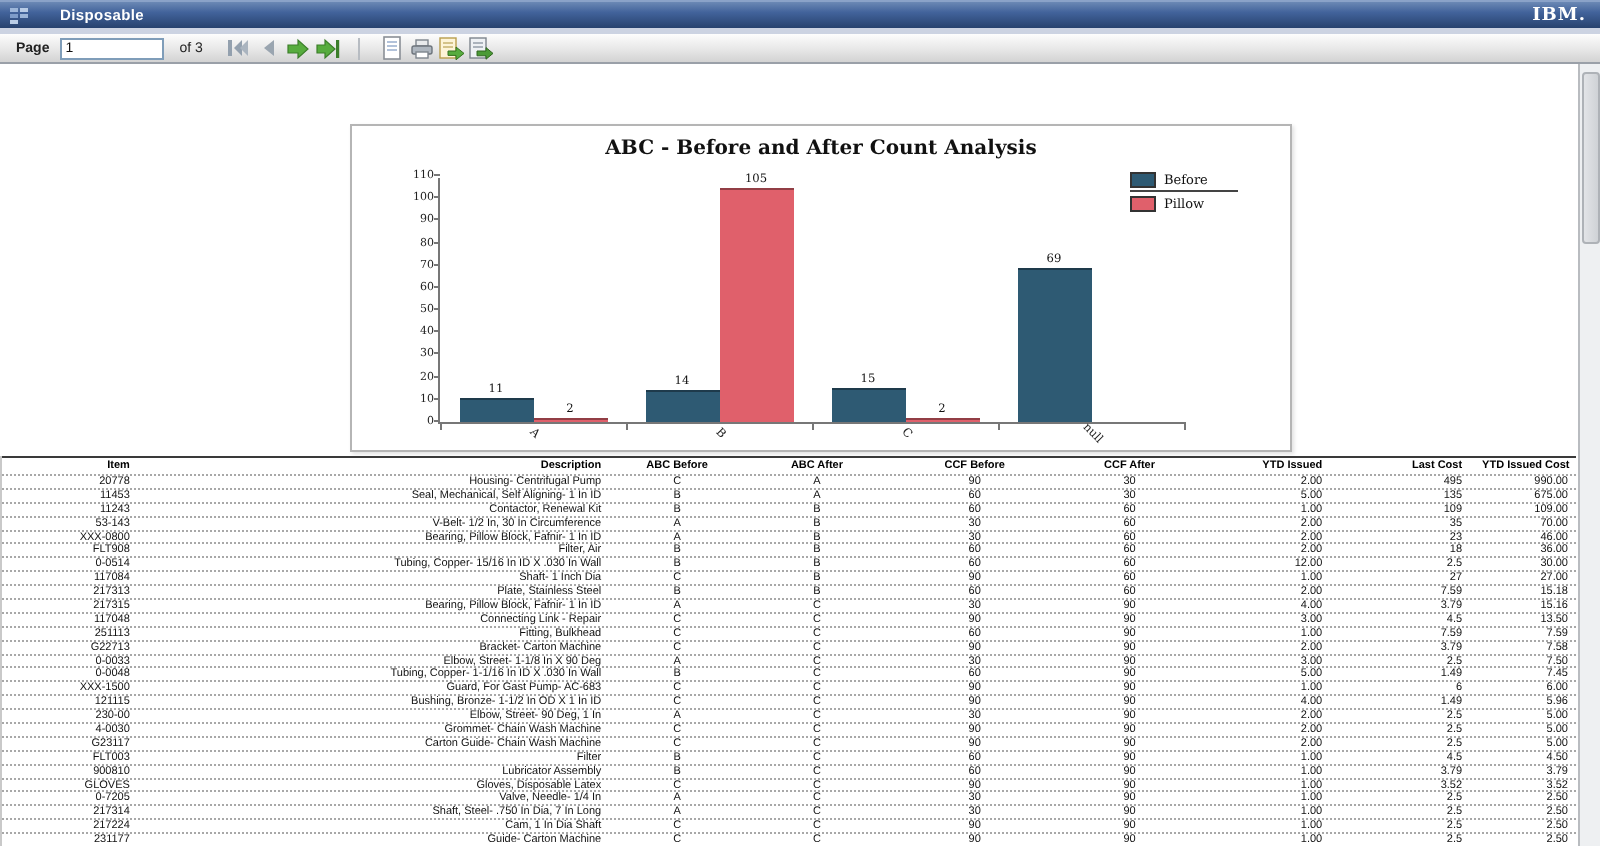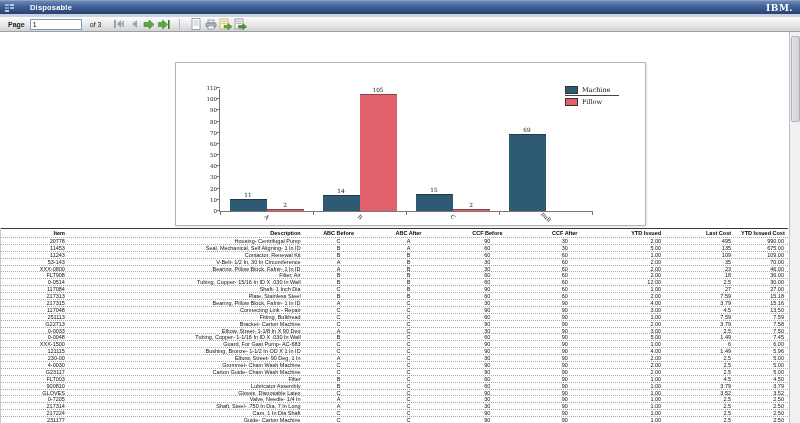--- a/index.html
+++ b/index.html
@@ -151,24 +151,25 @@
         <rect x="1" y="1" width="8" height="10" fill="#eef1f4" stroke="#7e858d" stroke-width=".7"></rect>
         <line x1="2.5" y1="3.5" x2="7.5" y2="3.5" stroke="#9aa4ae" stroke-width=".8"></line>
         <line x1="2.5" y1="5.5" x2="7.5" y2="5.5" stroke="#9aa4ae" stroke-width=".8"></line>
         <path d="M4.5 7.5h4.5V5.8l3.5 2.9-3.5 2.9V9.9H4.5z" fill="#4a9a35" stroke="#2f651f" stroke-width=".5"></path>
       </svg>
     </span>
   </div>
 
 
   <div class="chart-card">
+    <div class="chart-title">ABC - Before and After Count Analysis</div>
     <div class="legend" id="legend">
         <div class="legend-row first">
           <span class="legend-swatch" style="background: rgb(46, 90, 115);"></span>
-          <span class="legend-label">Machine</span>
+          <span class="legend-label">Before</span>
         </div>
         <div class="legend-row">
           <span class="legend-swatch" style="background: rgb(224, 96, 107);"></span>
           <span class="legend-label">Pillow</span>
         </div>
       </div>
     <div class="plot" id="plot">
         <div class="ylab" style="bottom: -3px;">0</div>
         <div class="ytick" style="bottom: 0px;"></div>
         <div class="ylab" style="bottom: 8.18182px;">10</div>

